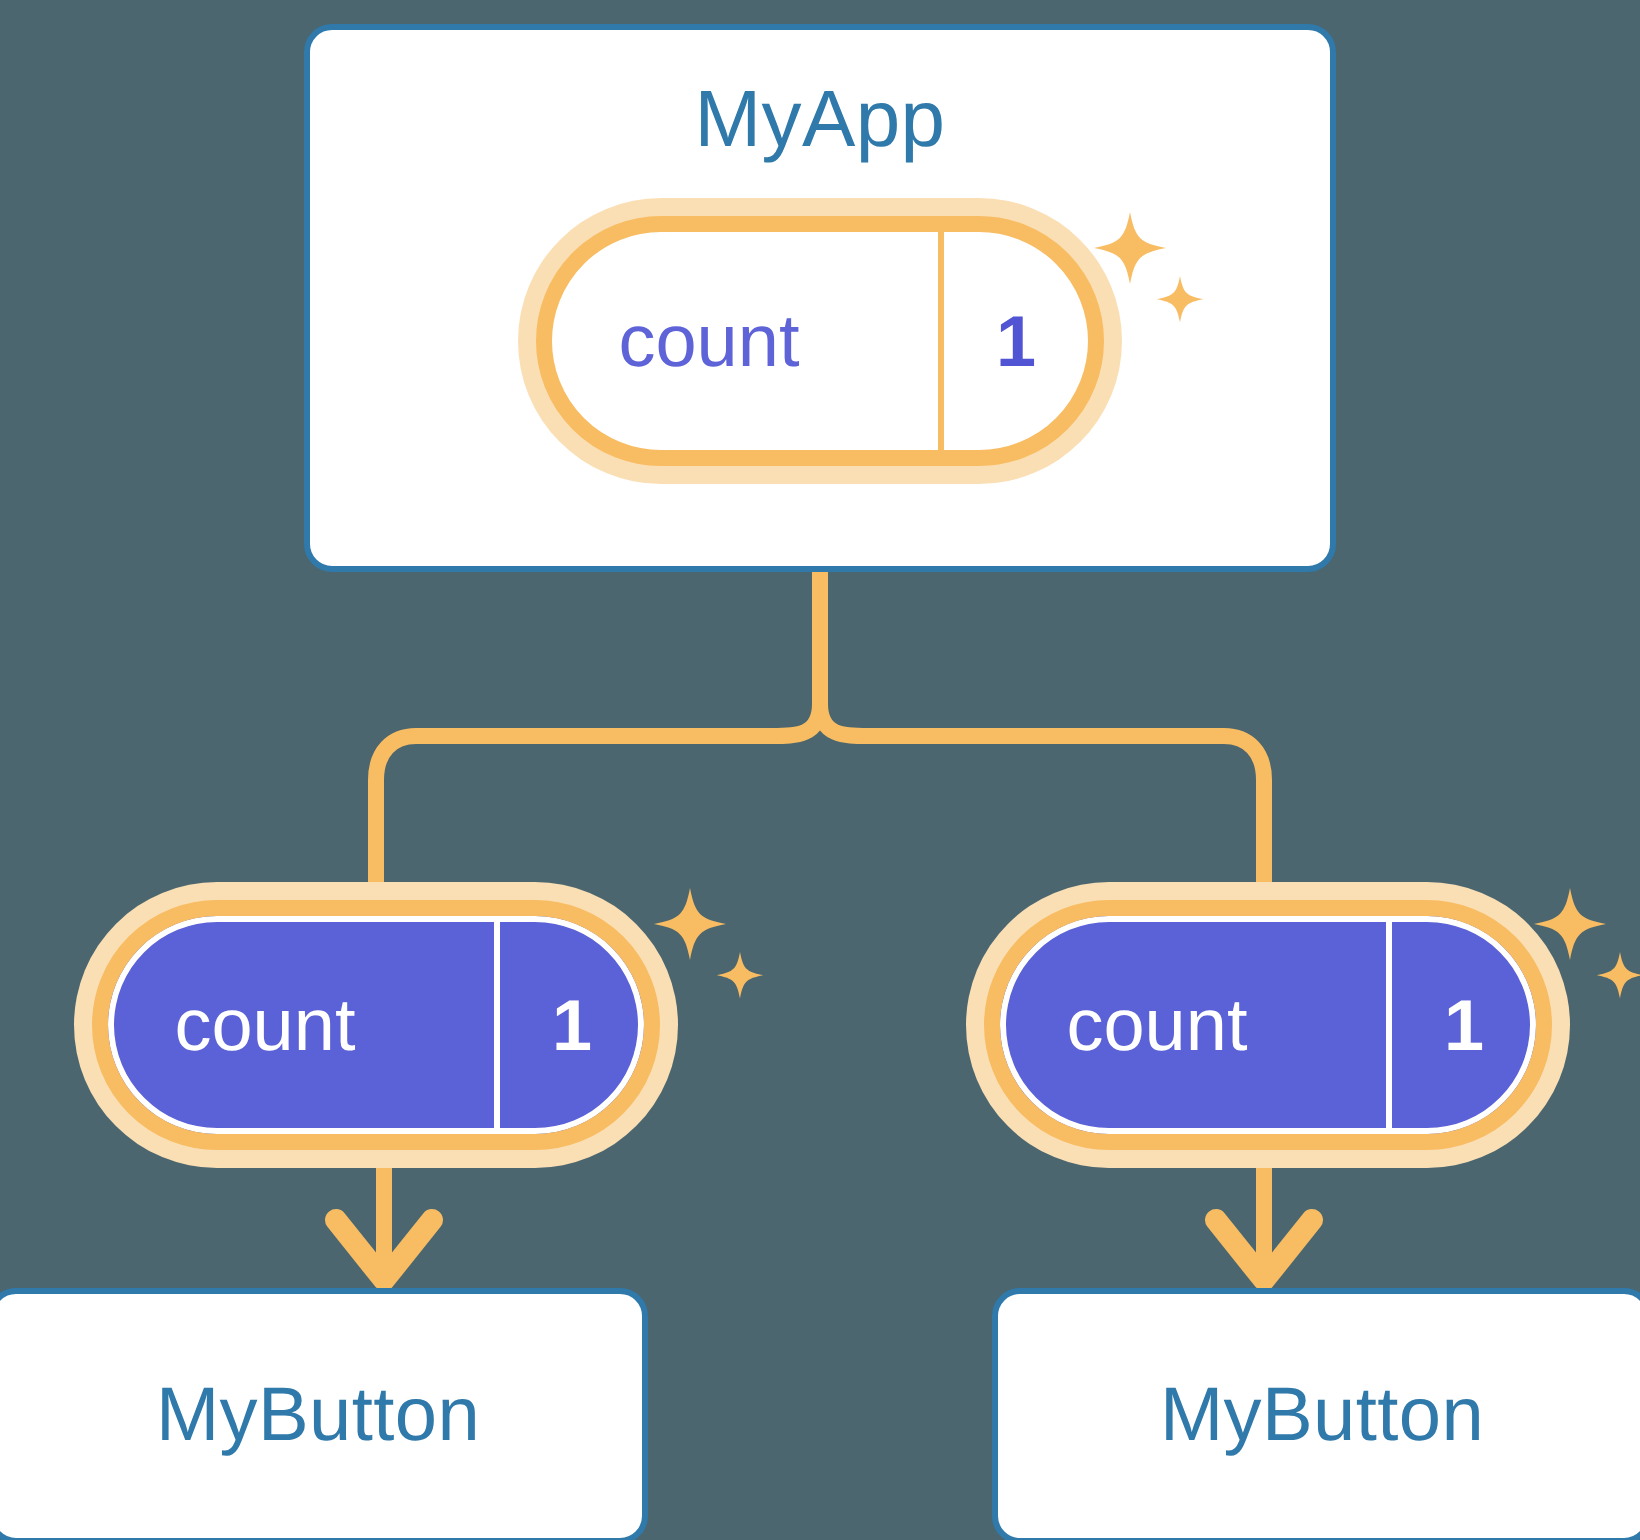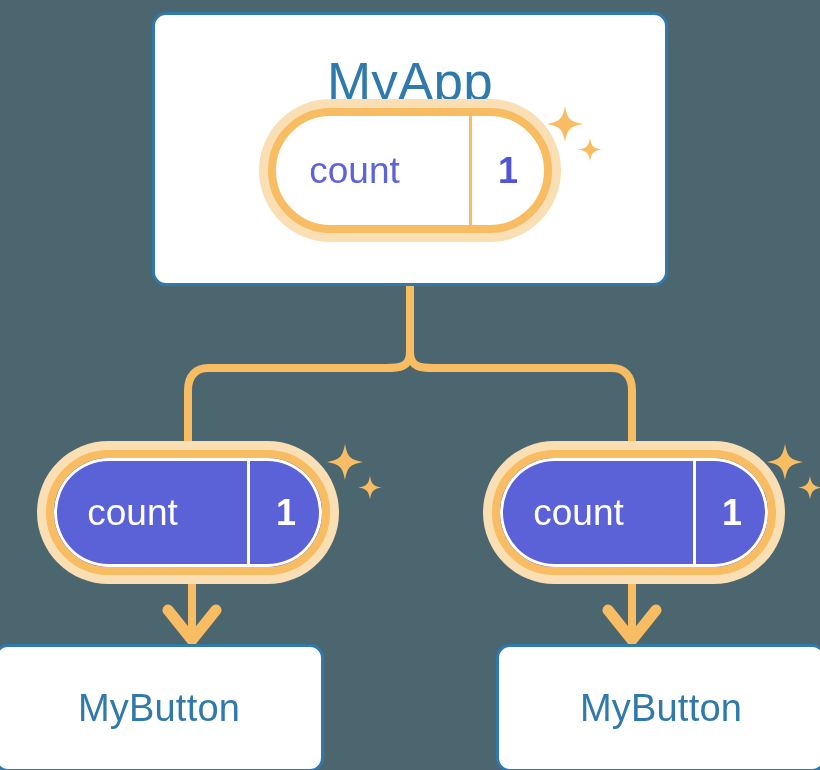--- a/index.html
+++ b/index.html
@@ -37,22 +37,22 @@
     letter-spacing: 0.2px;
   }
 
   #app-card {
     left: 152px;
     top: 12px;
     width: 516px;
     height: 274px;
   }
   #app-card .card-title {
-    margin-top: 36px;
-    font-size: 53px;
+    margin-top: 23px;
+    font-size: 40px;
     font-weight: 400;
   }
 
   .btn-card {
     height: 128px;
     width: 330px;
     top: 644px;
   }
   #btn-card-left  { left: -6px; }
   #btn-card-right { left: 496px; }

